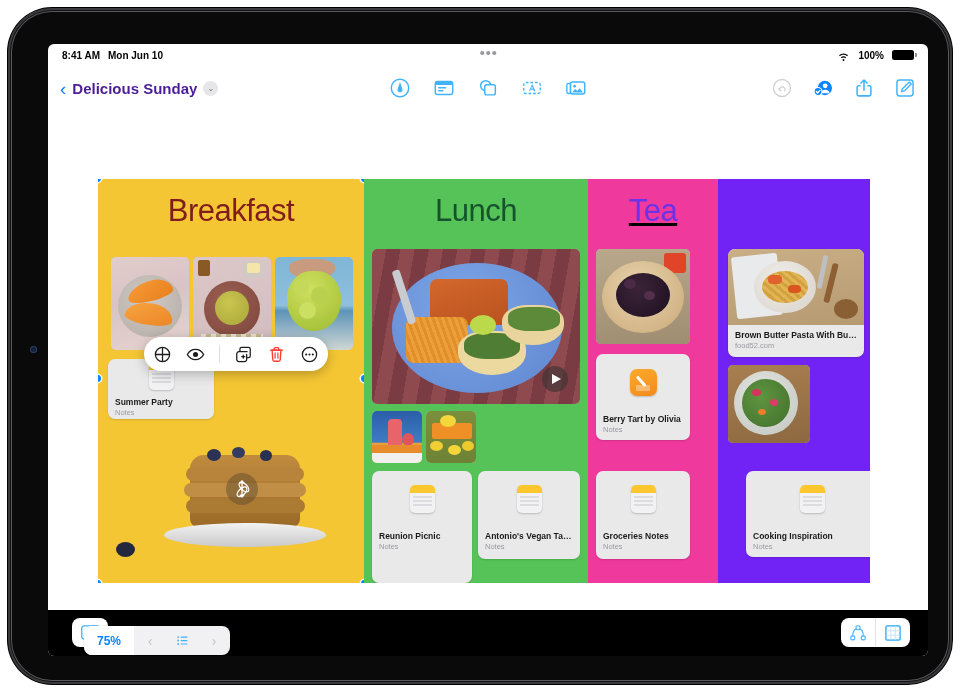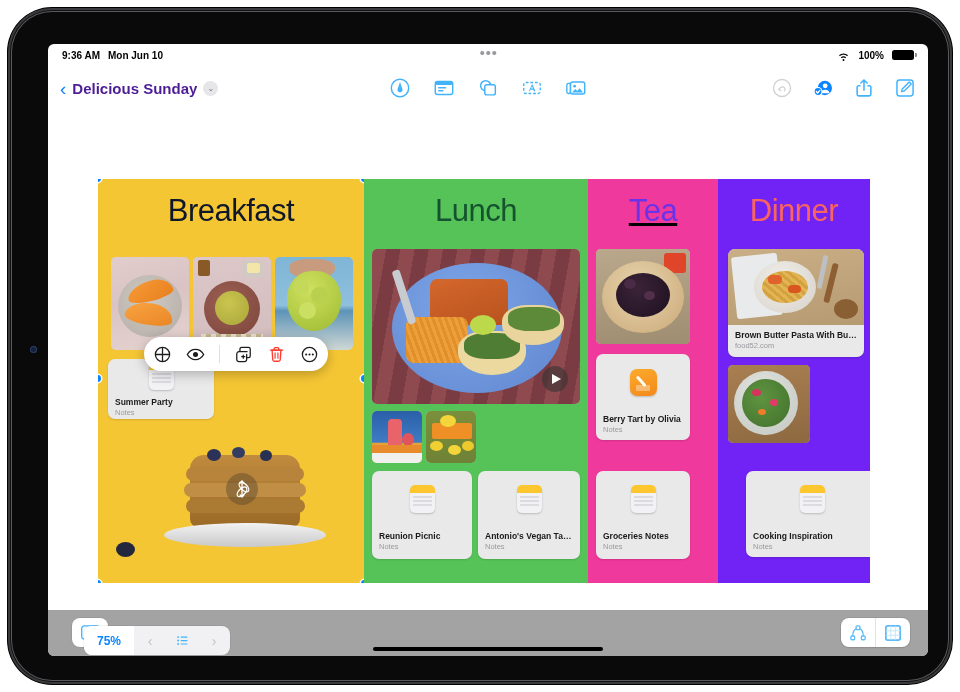--- a/index.html
+++ b/index.html
@@ -238,21 +238,21 @@
     gap: 14px;
     z-index: 60;
   }
   .ctx-sep { width: 1px; height: 18px; background: #dedee1; }
   .ctx-btn { width: 19px; height: 19px; display: block; cursor: pointer; }
 
   
   .bottombar {
     position: absolute; left: 0; top: 566px;
     width: 880px; height: 46px;
-    background: #a3a3a3;
+    background: #000000;
   }
   .zoom-group {
     position: absolute; left: 18px; top: 8px;
     display: flex; align-items: center;
     height: 29px;
     background: #f1f1f3;
     border-radius: 8px;
     overflow: hidden;
     box-shadow: 0 0 0 1px rgba(0,0,0,.05);
   }
@@ -304,21 +304,21 @@
 <body>
 
 <div class="device">
   <div class="device-edge"></div>
   <div class="camera-dot"></div>
 
   <div class="screen">
 
     <div class="statusbar">
       <div class="status-left">
-        <span>9:36 AM</span>
+        <span>8:41 AM</span>
         <span>Mon Jun 10</span>
       </div>
       <div class="multitask-dots">
         <i></i>
         <i></i>
         <i></i>
       </div>
       <div class="status-right">
         <svg class="tb-icon" style="width:13px;height:13px" viewBox="0 0 24 24">
           <path fill="#000" d="M12 18.5a1.8 1.8 0 110 3.6 1.8 1.8 0 010-3.6zm0-5.2c1.9 0 3.6.75 4.9 1.95l-1.6 1.7A5 5 0 0012 15.6a5 5 0 00-3.3 1.35l-1.6-1.7A7.2 7.2 0 0112 13.3zm0-5c3.2 0 6.1 1.3 8.25 3.4l-1.6 1.7A9.4 9.4 0 0012 10.8c-2.6 0-4.95 1-6.65 2.6l-1.6-1.7A11.7 11.7 0 0112 8.3z"></path>
@@ -382,21 +382,21 @@
           <rect x="3.2" y="3.2" width="17.6" height="17.6" rx="3" fill="none" stroke="#41b3fb" stroke-width="1.6"></rect>
           <path d="M16.6 5.4l2.2 2.2-7.6 7.6-2.9.7.7-2.9z" fill="#fff" stroke="#41b3fb" stroke-width="1.5" stroke-linejoin="round"></path>
         </svg>
       </div>
     </div>
 
     <div class="canvas">
       <div class="boards">
 
         <div class="board" id="board-breakfast" style="width:266px;background:#f5c634;">
-          <div class="board-title" style="color:#0f172a;">Breakfast</div>
+          <div class="board-title" style="color:#7f1d1d;">Breakfast</div>
 
           <div class="photo" style="left:13px;top:78px;width:78px;height:93px;">
             <div class="ph-inner" style="background:linear-gradient(165deg,#e2cdcd 0%,#d9c3c4 42%,#e6d4d1 100%);">
               <div style="position:absolute;left:7px;top:18px;width:64px;height:62px;border-radius:50%;background:radial-gradient(circle at 45% 40%,#cfcac4,#b4aca5);"></div>
               <div style="position:absolute;left:16px;top:24px;width:46px;height:20px;border-radius:60% 40% 50% 50%/70% 70% 30% 30%;background:linear-gradient(150deg,#f79a37,#e8801f);transform:rotate(-14deg);"></div>
               <div style="position:absolute;left:14px;top:46px;width:48px;height:22px;border-radius:55% 45% 50% 50%/70% 70% 30% 30%;background:linear-gradient(150deg,#f9a544,#ea8524);transform:rotate(9deg);"></div>
             </div>
           </div>
 
           <div class="photo" style="left:95px;top:78px;width:78px;height:93px;">
@@ -496,21 +496,21 @@
           <div class="photo" style="left:62px;top:232px;width:50px;height:52px;">
             <div class="ph-inner" style="background:linear-gradient(175deg,#7c8f3c,#6d8235);">
               <div style="position:absolute;left:6px;top:12px;width:40px;height:16px;background:#ef9026;border-radius:2px;"></div>
               <div style="position:absolute;left:14px;top:4px;width:16px;height:12px;border-radius:50%;background:#f4d63a;"></div>
               <div style="position:absolute;left:4px;top:30px;width:13px;height:10px;border-radius:50%;background:#f0cf33;"></div>
               <div style="position:absolute;left:22px;top:34px;width:13px;height:10px;border-radius:50%;background:#f4d63a;"></div>
               <div style="position:absolute;left:36px;top:30px;width:12px;height:10px;border-radius:50%;background:#ecc92d;"></div>
             </div>
           </div>
 
-          <div class="card" style="left:8px;top:292px;width:100px;height:88px;">
+          <div class="card" style="left:8px;top:292px;width:100px;height:112px;">
             <div class="card-art">
               <div class="notes-glyph">
                 <div class="top"></div>
                 <div class="lines">
                     <i></i>
                     <i></i>
                     <i></i>
                   </div>
               </div>
             </div>
@@ -573,21 +573,20 @@
               </div>
             </div>
             <div class="card-meta">
               <div class="card-title">Groceries Notes</div>
               <div class="card-sub">Notes</div>
             </div>
           </div>
         </div>
 
         <div class="board" style="width:152px;background:#7122f5;">
-          <div class="board-title" style="color:#f9645f;">Dinner</div>
 
           <div class="card link-card" style="left:10px;top:70px;width:136px;height:108px;">
             <div class="link-thumb" style="background:linear-gradient(170deg,#c9ae86,#b59a72);position:relative;">
               <div style="position:absolute;left:6px;top:6px;width:46px;height:62px;background:#e8eaeb;border-radius:3px;transform:rotate(-6deg);"></div>
               <div style="position:absolute;left:26px;top:12px;width:62px;height:52px;border-radius:50%;background:radial-gradient(circle at 42% 36%,#f0eeea,#d7d2c9);"></div>
               <div style="position:absolute;left:34px;top:22px;width:46px;height:32px;border-radius:50%;background:repeating-linear-gradient(40deg,#e3b552 0 3px,#d2a240 3px 6px);"></div>
               <div style="position:absolute;left:40px;top:26px;width:14px;height:9px;border-radius:4px;background:#e0622c;"></div>
               <div style="position:absolute;left:60px;top:36px;width:13px;height:8px;border-radius:4px;background:#d9571f;"></div>
               <div style="position:absolute;left:92px;top:6px;width:5px;height:34px;background:#bdbfc2;border-radius:2px;transform:rotate(12deg);"></div>
               <div style="position:absolute;left:100px;top:14px;width:6px;height:40px;background:#8d5f33;border-radius:2px;transform:rotate(14deg);"></div>

